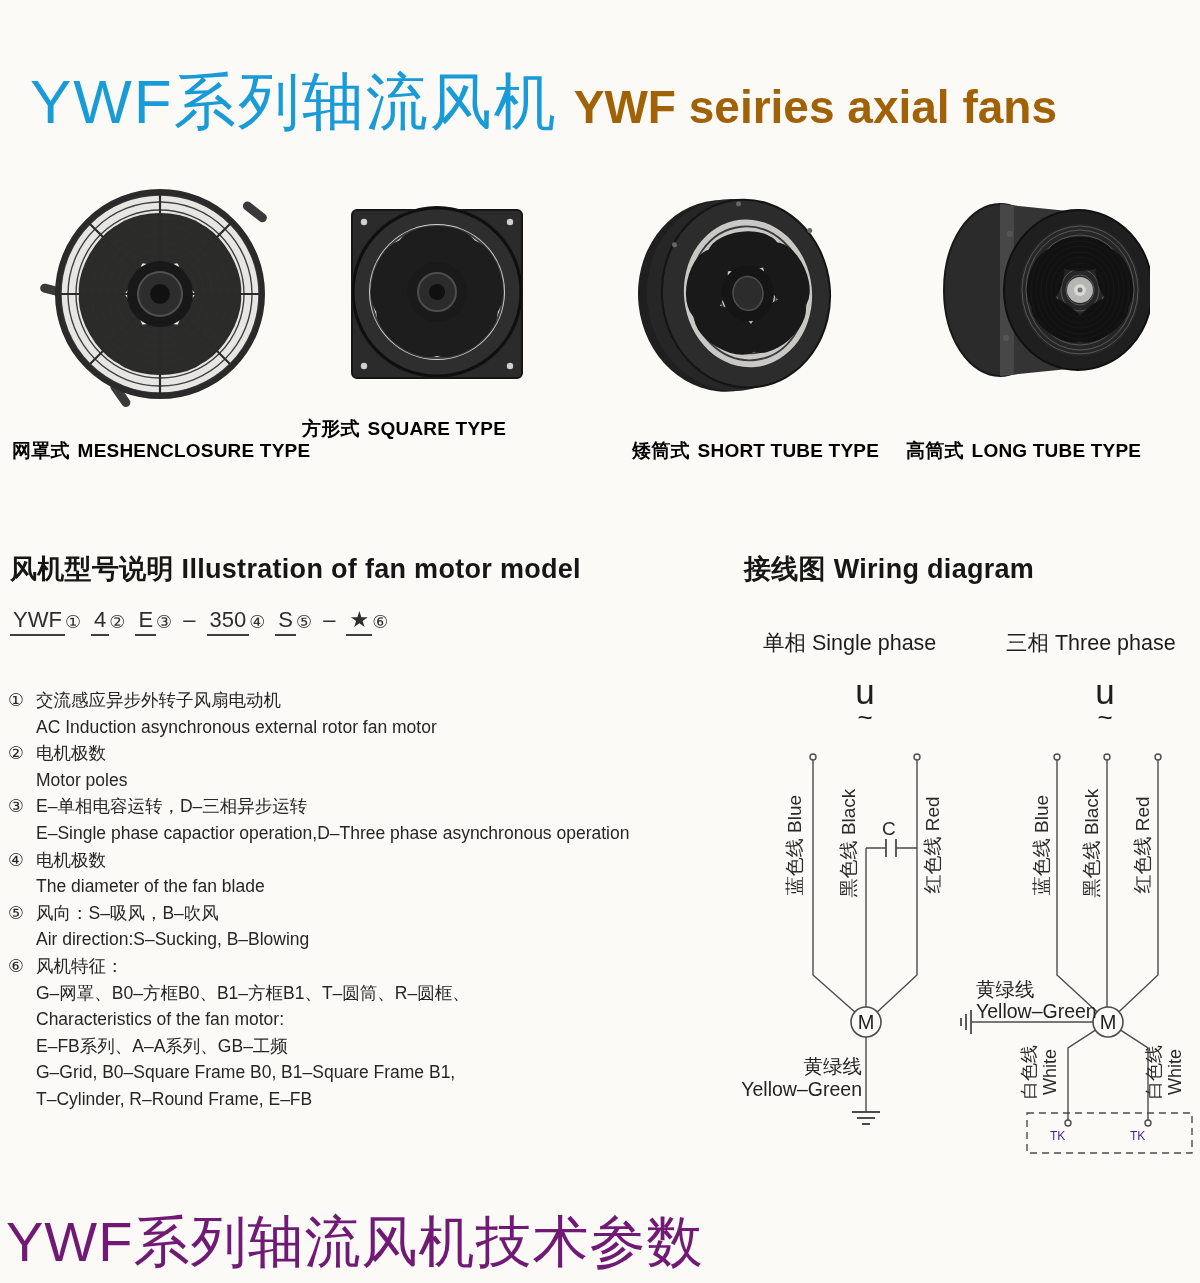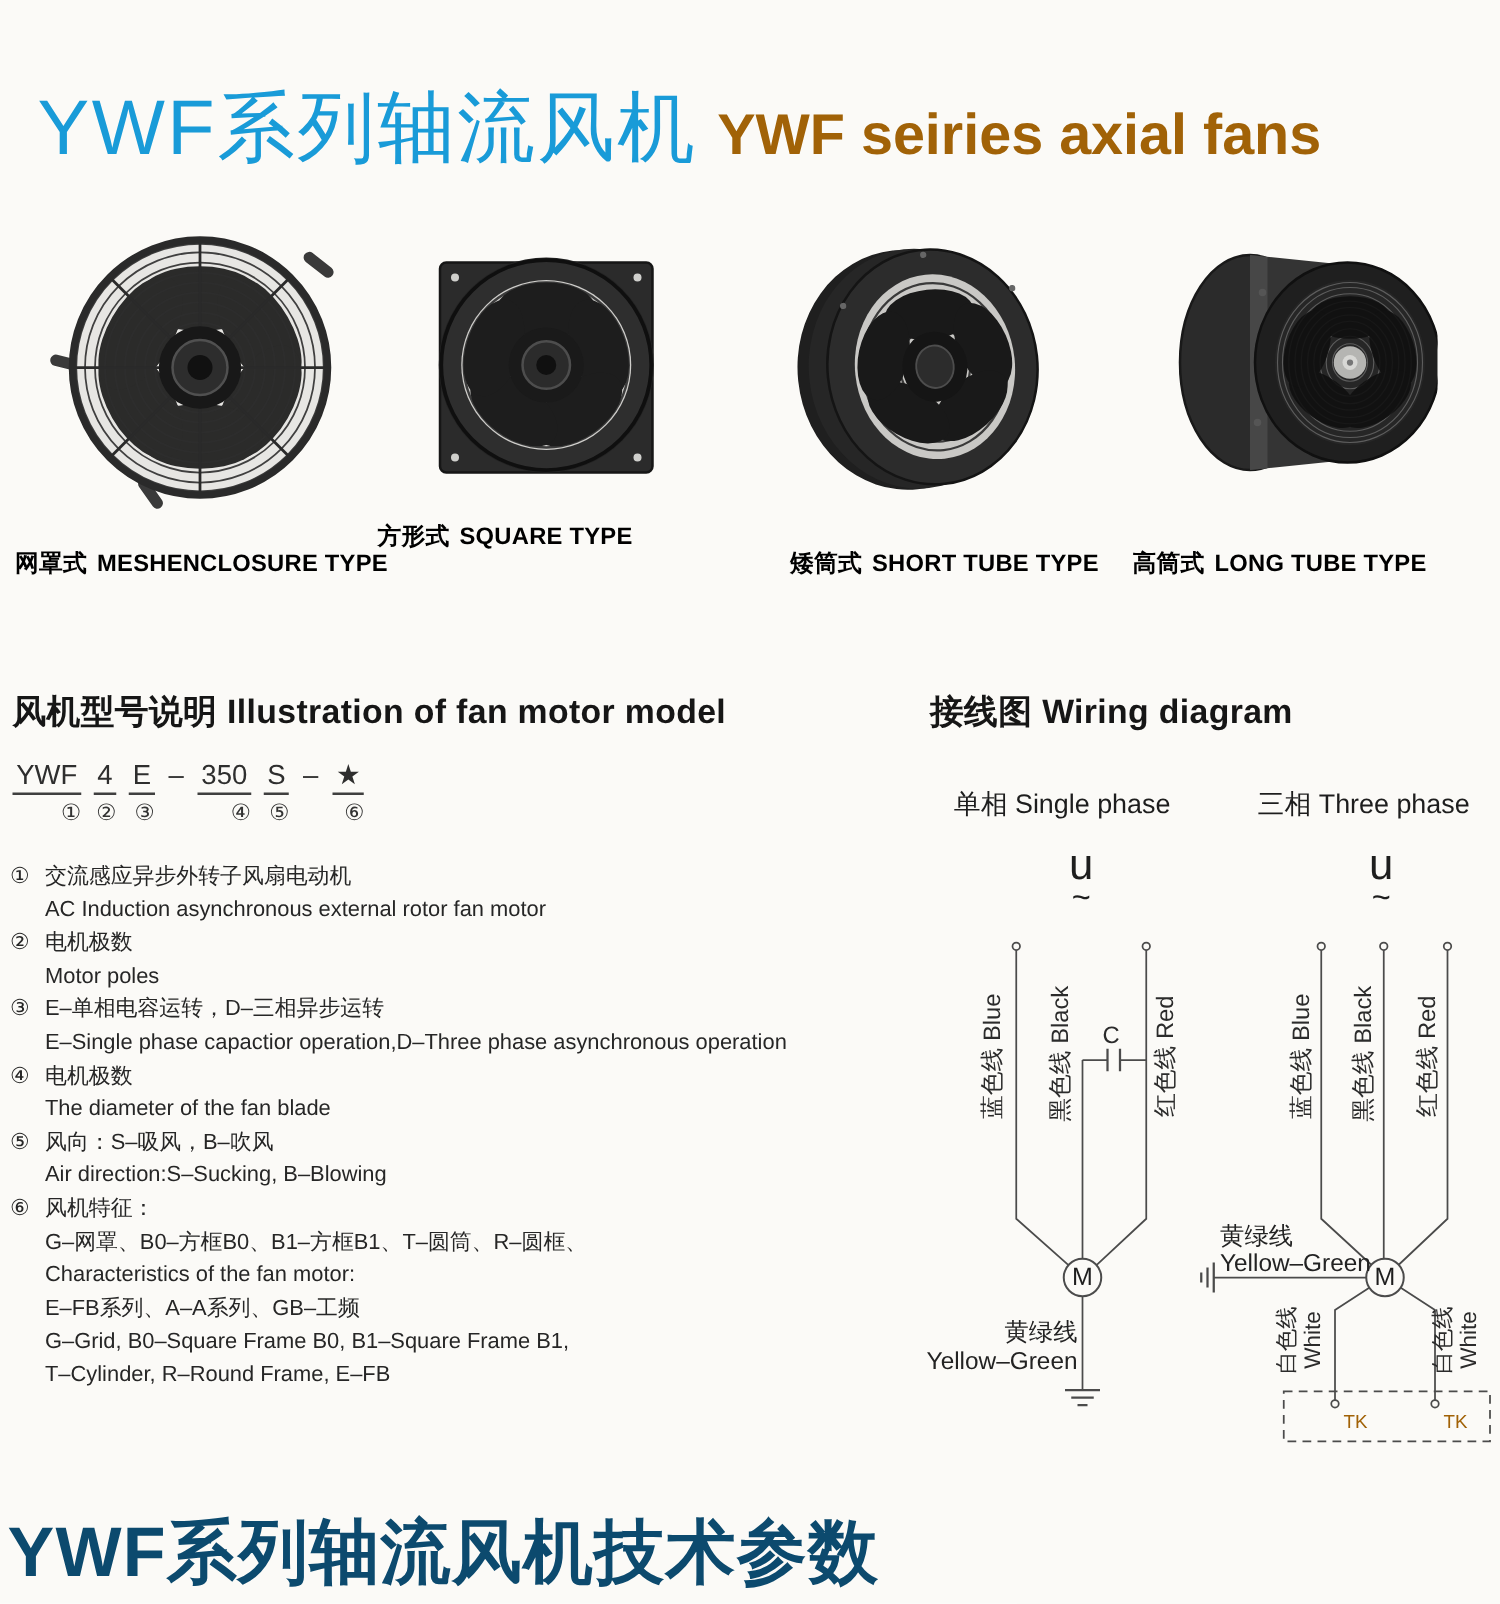--- a/index.html
+++ b/index.html
@@ -6,50 +6,50 @@
   .page{
     position:relative; width:1200px; height:1283px; overflow:hidden;
     background:#fbfaf7; color:#262626;
     font-family:"Liberation Sans","DejaVu Sans",sans-serif;
   }
   .abs{position:absolute;}
   
   .hdr{left:30px; top:60px; display:flex; align-items:baseline; gap:16px; white-space:nowrap;}
   .hdr .zh{font-size:62px; font-weight:normal; letter-spacing:2px; color:#199bd8;}
   .hdr .en{font-size:46px; font-weight:bold; letter-spacing:0; color:#a16207;}
-  .footer-title{left:6px; top:1205px; font-size:56px; font-weight:bold; letter-spacing:1px; color:#0c4a6e; white-space:nowrap;}
+  .footer-title{left:6px; top:1205px; font-size:56px; font-weight:normal; letter-spacing:1px; color:#701a75; white-space:nowrap;}
   
   figure.fan{margin:0; padding:0;}
   .product-label{font-size:19px; font-weight:bold; color:#000000; white-space:nowrap; letter-spacing:.2px;}
   .product-label .en{margin-left:8px;}
   
   .sec-heading{font-size:27px; font-weight:bold; color:#161616; white-space:nowrap; letter-spacing:.3px;}
   .code{left:10px; top:607px; display:flex; align-items:flex-start; gap:10px; color:#2e2e2e;}
-  .cp{display:flex; flex-direction:column; align-items:flex-end;}
+  .cp{display:flex; flex-direction:row; align-items:flex-start;}
   .ct{font-size:22px; line-height:25px; padding:0 3px 2px; border-bottom:2px solid #3f3f3f;}
   .cp.dash .ct{border-bottom:none; padding:0 1px;}
   .cn{font-size:18px; margin-top:4px; height:22px; color:#333;}
   .notes{left:8px; top:687px; width:710px; font-size:17.5px; line-height:26.6px; color:#262626;}
   .note{display:flex;}
   .note .num{flex:0 0 28px;}
   .note .li-lines div{white-space:nowrap;}
   
   .phase-label{font-size:21.5px; color:#1d1d1d; white-space:nowrap;}
   .volt{width:44px; text-align:center; line-height:1; color:#1e1e1e;}
   .volt .u{font-size:35px; display:block;}
   .volt .tld{font-size:26px; display:block; margin-top:-5px;}
   .rot{width:150px; height:22px; line-height:22px; text-align:center; font-size:19px;
        color:#2b2b2b; transform:rotate(-90deg); white-space:nowrap;}
   .rot2{width:120px; height:44px; line-height:21px; text-align:center; font-size:18px;
         color:#2b2b2b; transform:rotate(-90deg); white-space:nowrap;}
   .cap-label{font-size:19px; color:#2b2b2b;}
   .motor-label{width:30px; text-align:center; font-size:20px; line-height:24px; color:#1e1e1e;}
   .gnd-single{left:698px; top:1055px; width:164px; text-align:right; font-size:19.5px; line-height:23px; color:#232323; white-space:nowrap;}
   .gnd-three{left:976px; top:978px; text-align:left; font-size:19.5px; line-height:22px; color:#232323; white-space:nowrap;}
-  .tk{width:44px; text-align:right; font-size:15px; color:#a16207;}
+  .tk{width:44px; text-align:left; font-size:12px; color:#4c1d95;}
   svg{display:block;}
 </style>
 </head>
 <body>
 
 <div class="page">
 
   <div class="abs hdr">
     <span class="zh">YWF系列轴流风机</span>
     <span class="en">YWF seiries axial fans</span>

